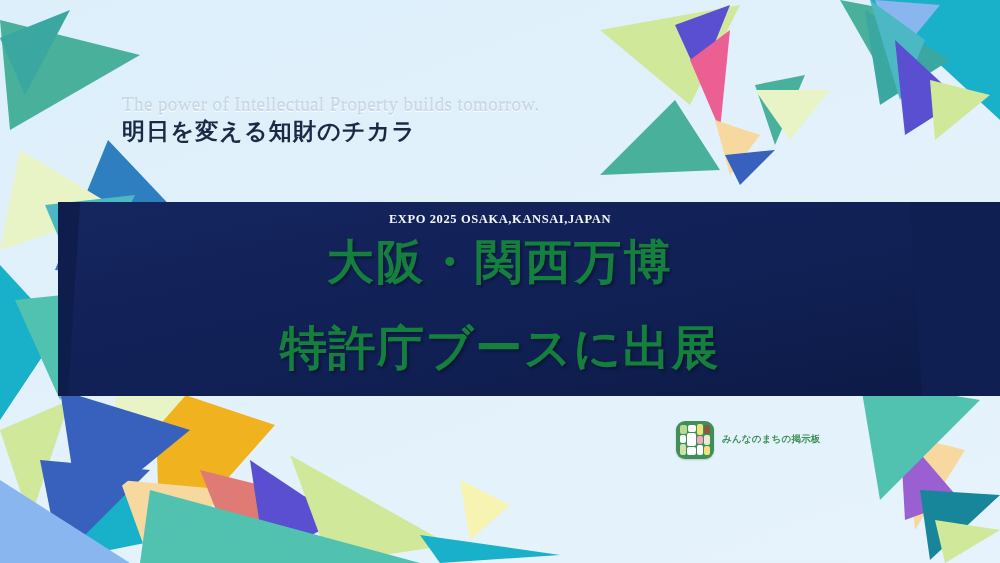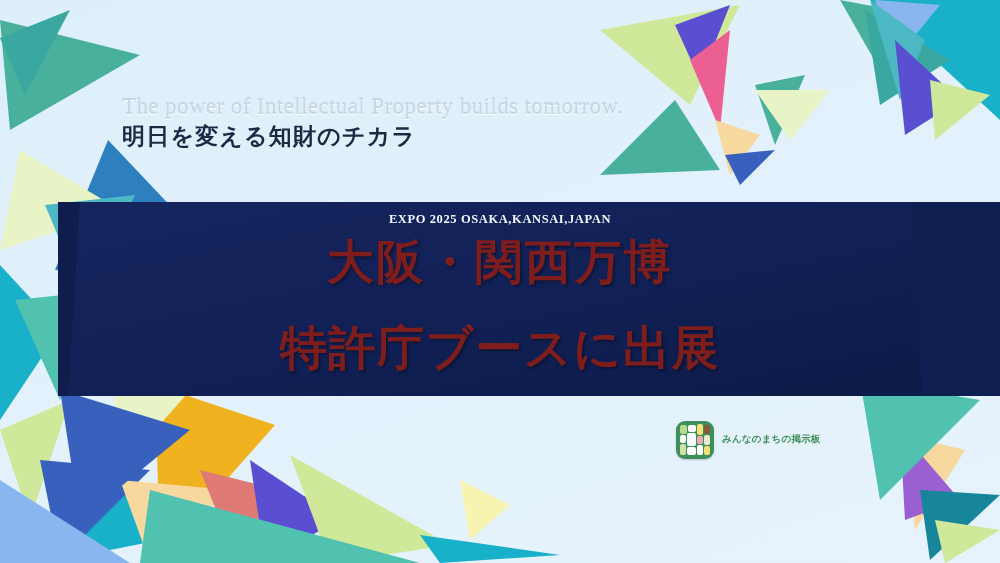--- a/index.html
+++ b/index.html
@@ -33,21 +33,21 @@
 
   
   .tagline {
     position: absolute;
     left: 122px;
     top: 93px;
     width: 600px;
   }
   .tagline-en {
     font-family: "Liberation Serif", serif;
-    font-size: 23px;
+    font-size: 19px;
     letter-spacing: 0.4px;
     color: #c9d8e6;
     text-shadow: 0 1px 0 rgba(255,255,255,0.95), 0 -1px 0 rgba(150,170,190,0.35);
     white-space: nowrap;
     line-height: 1.25;
   }
   .tagline-ja {
     font-family: "DejaVu Serif", "Liberation Serif", serif;
     font-weight: bold;
     font-size: 23px;
@@ -84,21 +84,21 @@
     font-family: "Liberation Serif", serif;
     font-size: 12.5px;
     font-weight: bold;
     letter-spacing: 0.6px;
     color: #f4f7fb;
     margin-bottom: 6px;
   }
   .headline {
     font-family: "DejaVu Serif", "Liberation Serif", serif;
     font-weight: bold;
-    color: #7f1d1d;
+    color: #15803d;
     font-size: 47px;
     line-height: 1.24;
     letter-spacing: 2.5px;
     text-align: center;
     text-shadow: 2px 2px 3px rgba(0,0,0,0.35);
   }
   .headline-row { white-space: nowrap; }
   .headline-row.row2 { letter-spacing: 1.5px; margin-top: 28px; }
 
   

